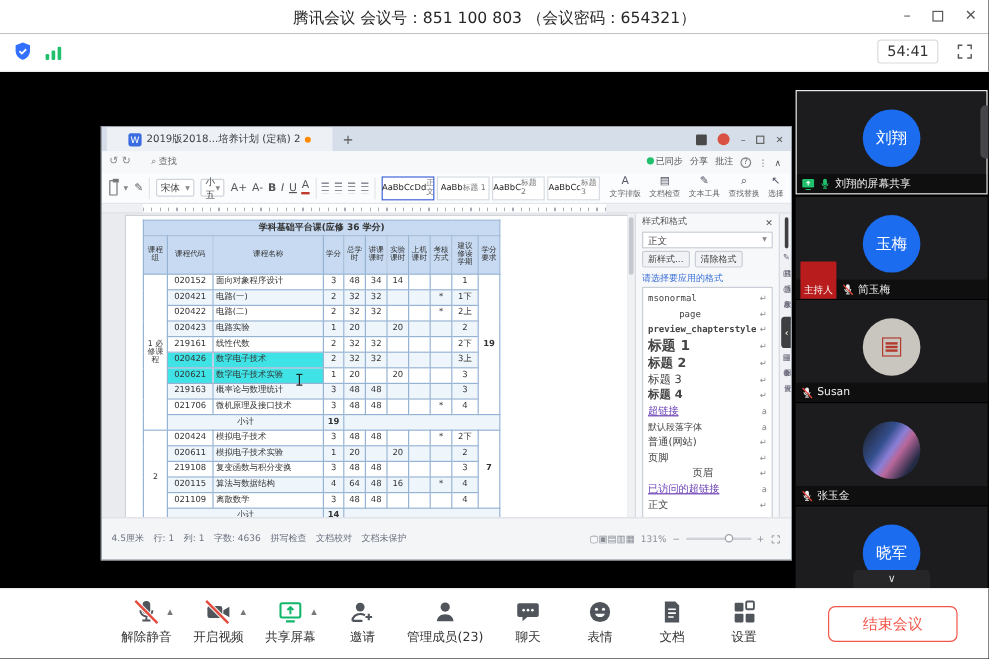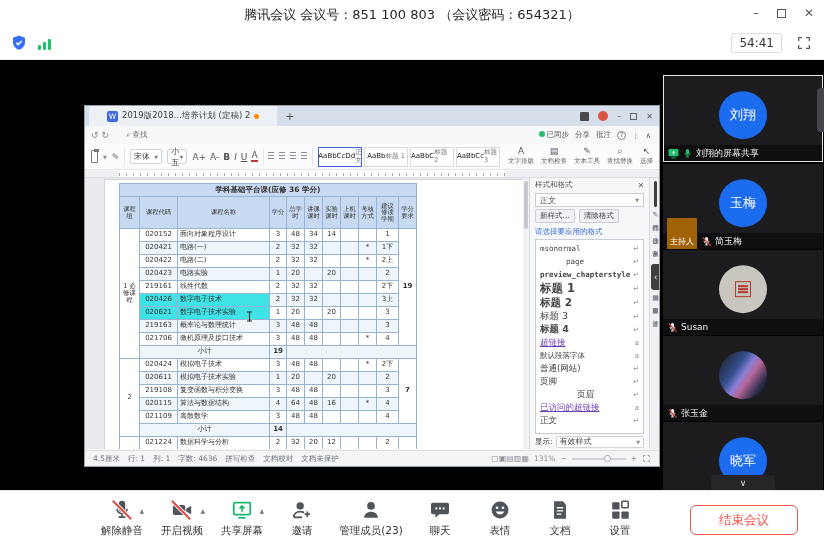--- a/index.html
+++ b/index.html
@@ -117,38 +117,38 @@
 
   
   #side-strip{position:absolute;left:564px;top:0;bottom:0;width:12px;background:#f0f1f4;border-left:1px solid #d8dce1;display:flex;flex-direction:column;align-items:center;padding-top:3px;gap:5px;color:#667;}
   .ss-thumb{width:3px;height:26px;background:#3f3f42;border-radius:2px;}
   .ss-item{display:flex;flex-direction:column;align-items:center;gap:1px;}
   .ss-item .g{font-size:7px;line-height:1;}
   .ss-item .t{writing-mode:vertical-rl;text-orientation:upright;font-size:6px;line-height:1;letter-spacing:0;}
   .ss-chevron{width:10px;height:26px;background:#3f3f42;color:#fff;border-radius:3px 0 0 3px;display:flex;align-items:center;justify-content:center;font-size:8px;}
 
   
-  .wps-status{position:absolute;left:0;right:0;bottom:0;height:16px;background:#f4f5f7;border-top:1px solid #dcdfe4;display:flex;align-items:center;padding:0 8px;font-size:7.5px;color:#6b7280;gap:24px;}
+  .wps-status{position:absolute;left:0;right:0;bottom:0;height:35px;background:#f4f5f7;border-top:1px solid #dcdfe4;display:flex;align-items:center;padding:0 8px;font-size:7.5px;color:#6b7280;gap:24px;}
   #status-left{display:flex;gap:8px;white-space:nowrap;}
   .status-right{margin-left:auto;display:flex;align-items:center;gap:5px;color:#8a8f98;}
   .view-glyphs{display:flex;gap:3px;font-size:8px;}
   .zoom-slider{width:54px;height:2px;background:#cfd3d9;position:relative;}
   .zoom-knob{position:absolute;left:60%;top:-3px;width:7px;height:7px;border-radius:50%;background:#fff;border:1px solid #9aa0a8;}
 
   
   .sidebar{position:absolute;right:0;top:60px;width:162px;height:430px;background:#000;overflow:hidden;}
   .tile{position:absolute;left:1px;right:1px;background:#1c1c1e;overflow:hidden;}
   .tile.selected{border:1.5px solid #e8e8e8;}
   .avatar{position:absolute;left:50%;top:50%;transform:translate(-50%,-58%);width:48px;height:48px;border-radius:50%;display:flex;align-items:center;justify-content:center;font-size:13px;color:#fff;background:#1c6cf0;}
   .avatar.photo-seal{background:#c9c6c0;}
   .seal{width:16px;height:16px;border:1.5px solid #b23b2e;display:flex;flex-direction:column;justify-content:space-evenly;padding:2px;}
   .seal i{display:block;height:2px;background:#b23b2e;}
   .avatar.photo-street{background:linear-gradient(125deg,#1f2433 8%,#35508f 36%,#8a7fd6 50%,#b8679a 60%,#232a44 82%);}
   .tile-label{position:absolute;left:0;right:0;bottom:0;height:16px;background:rgba(12,12,12,.78);display:flex;align-items:center;gap:3px;padding:0 4px;font-size:9px;color:#f0f0f0;white-space:nowrap;}
-  .host-badge{background:#a16207;color:#fff;font-size:8px;padding:18px 3px;border-radius:1px;margin-right:1px;}
+  .host-badge{background:#b91c1c;color:#fff;font-size:8px;padding:18px 3px;border-radius:1px;margin-right:1px;}
   .mini-icon{width:11px;height:11px;position:relative;flex:0 0 auto;}
   .collapse-pill{position:absolute;left:50%;bottom:0;transform:translateX(-50%);width:64px;height:15px;background:#262629;border-radius:4px 4px 0 0;display:flex;align-items:center;justify-content:center;color:#ddd;font-size:9px;}
   .side-handle{position:absolute;right:0;top:28px;width:7px;height:44px;background:#46464a;border-radius:4px 0 0 4px;}
 
   
   .bottombar{position:absolute;left:0;right:0;bottom:0;height:59px;background:#fff;border-top:1px solid #e9e9e9;display:flex;align-items:flex-start;}
   .bb-items{display:flex;margin-left:92px;margin-top:8px;}
   .bb-item{display:flex;flex-direction:column;align-items:center;gap:3px;margin:0 6px;min-width:48px;}
   .icon-wrap{position:relative;height:22px;display:flex;align-items:center;justify-content:center;}
   .bb-label{font-size:10.5px;color:#333;white-space:nowrap;}

